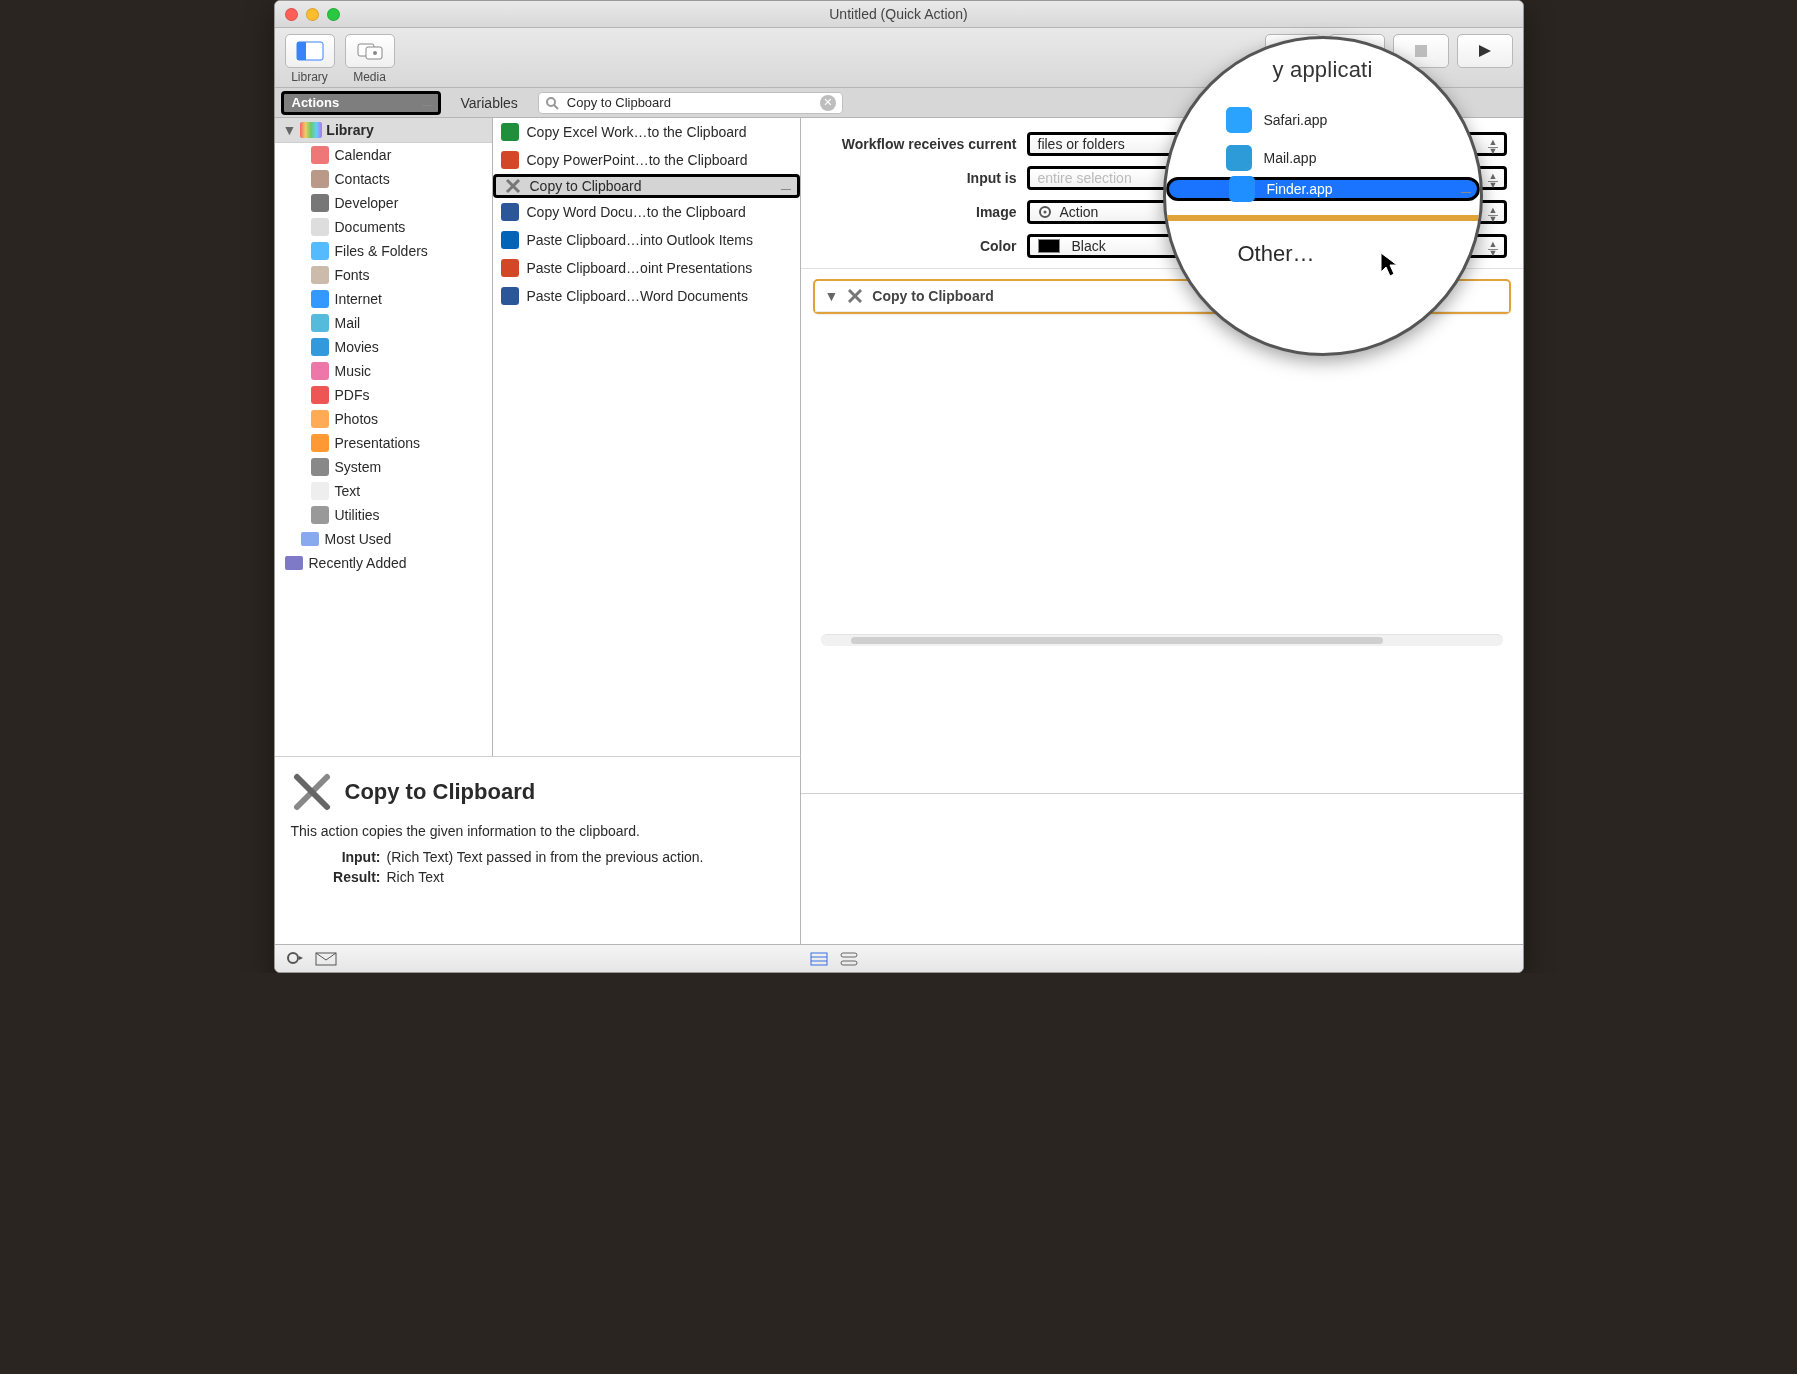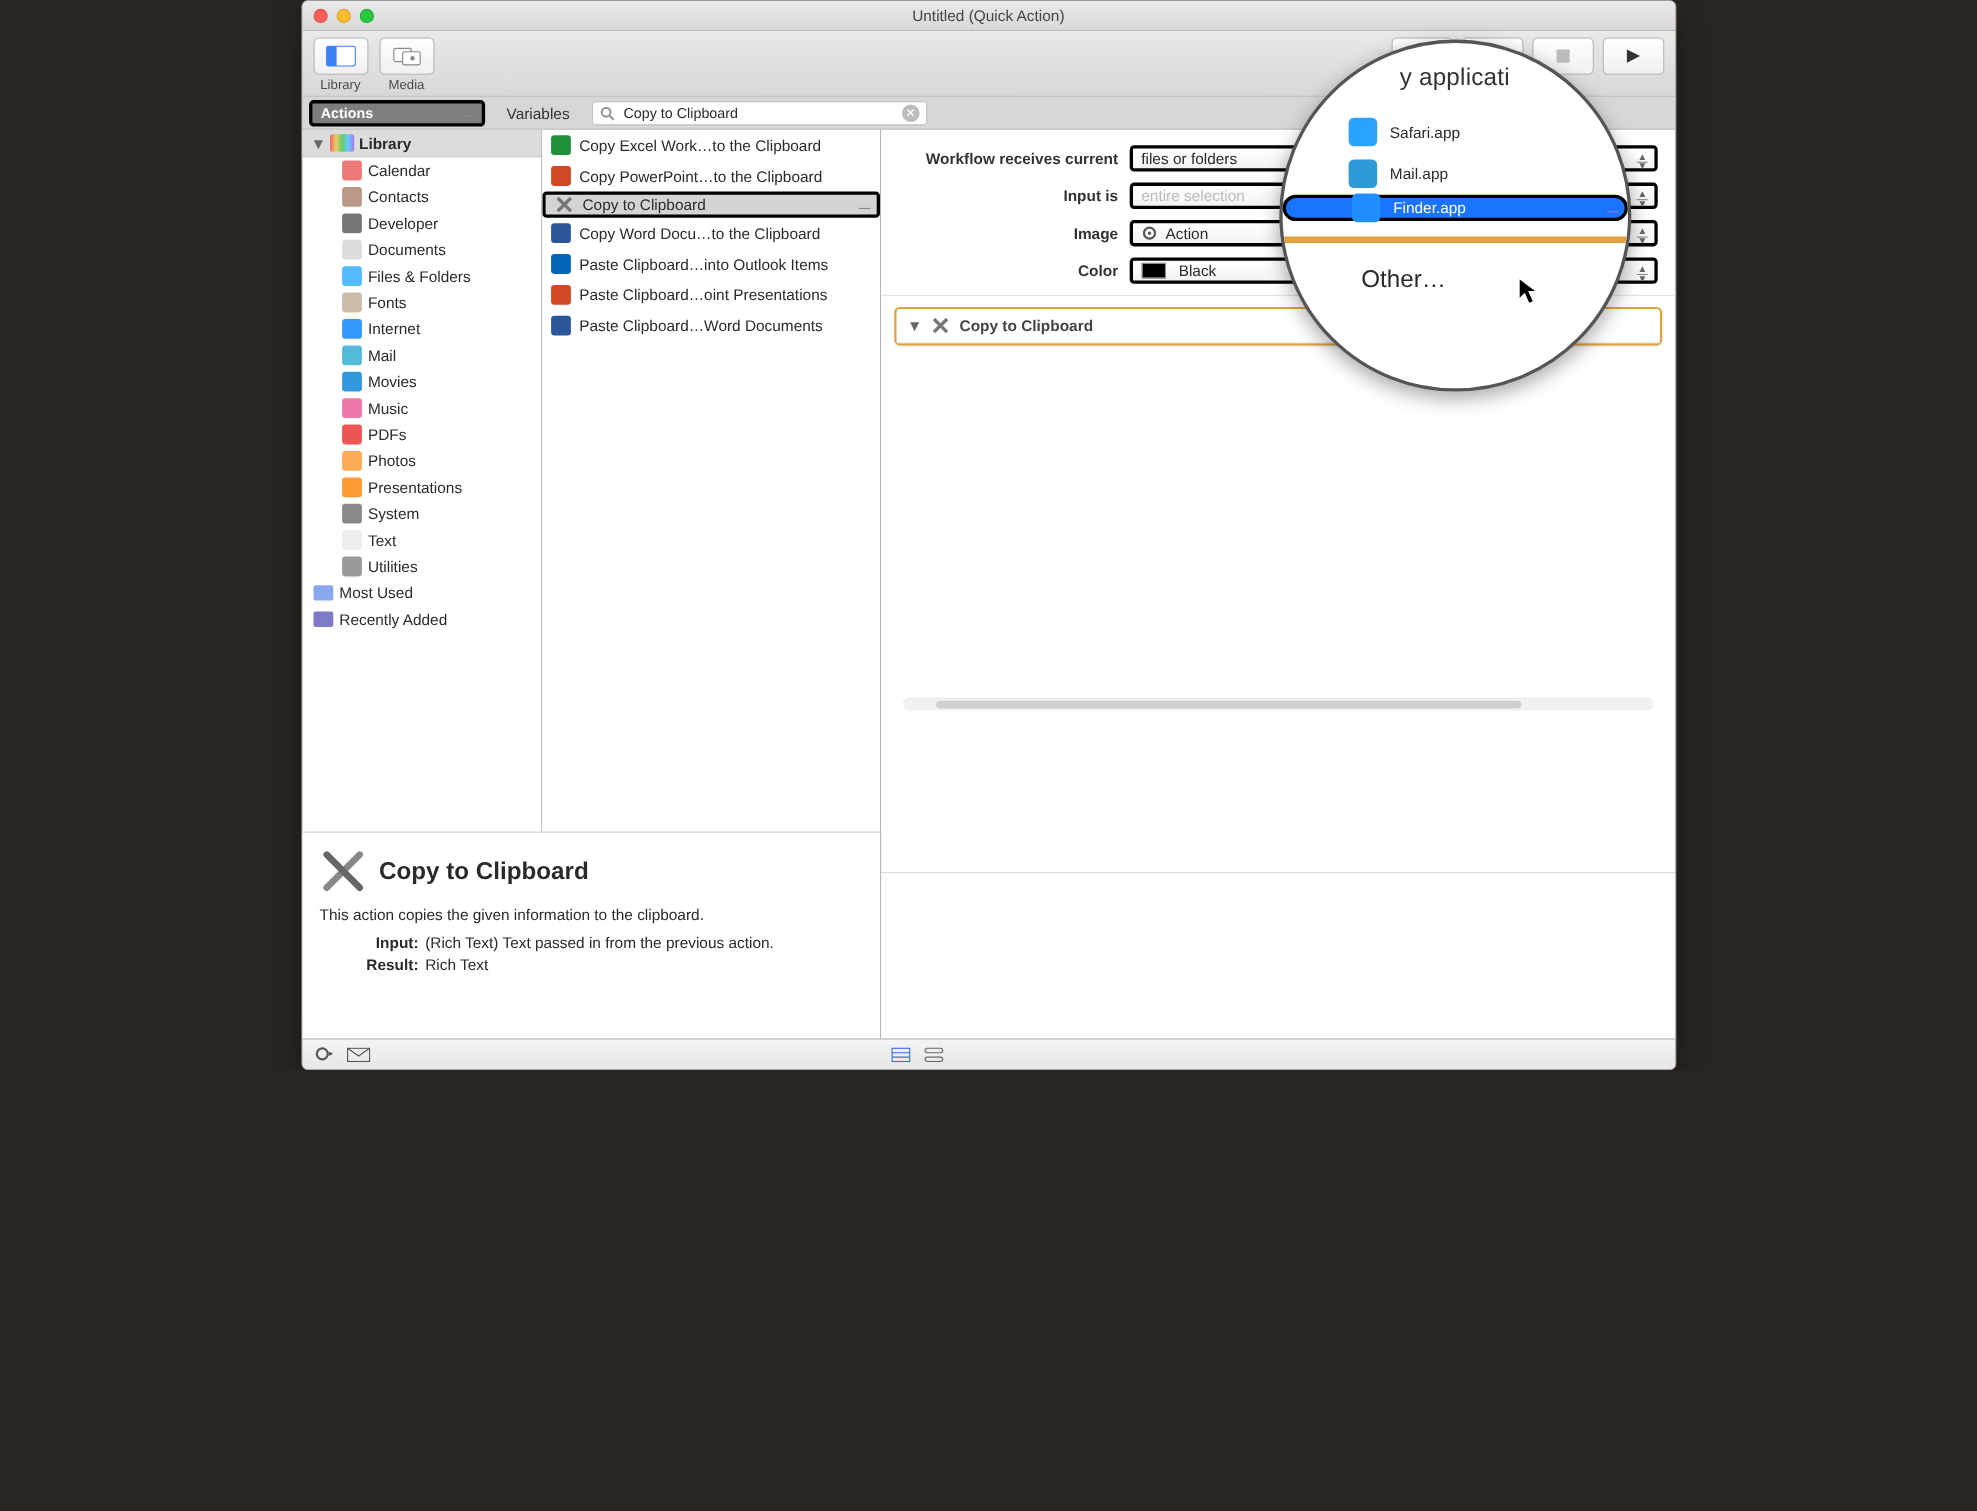--- a/index.html
+++ b/index.html
@@ -246,21 +246,21 @@
             <span>System</span>
           </div>
           <div class="lib-item">
             <span class="ico" style="background:#eee"></span>
             <span>Text</span>
           </div>
           <div class="lib-item">
             <span class="ico" style="background:#999"></span>
             <span>Utilities</span>
           </div>
-          <div class="lib-item" style="padding-left: 34px;">
+          <div class="lib-item" style="padding-left: 34px; margin-left: 16px;">
             <span class="folder-ico blue"></span>
             <span>Most Used</span>
           </div>
           <div class="lib-item" style="padding-left: 34px;">
             <span class="folder-ico "></span>
             <span>Recently Added</span>
           </div>
         </div>
     </div>
 

